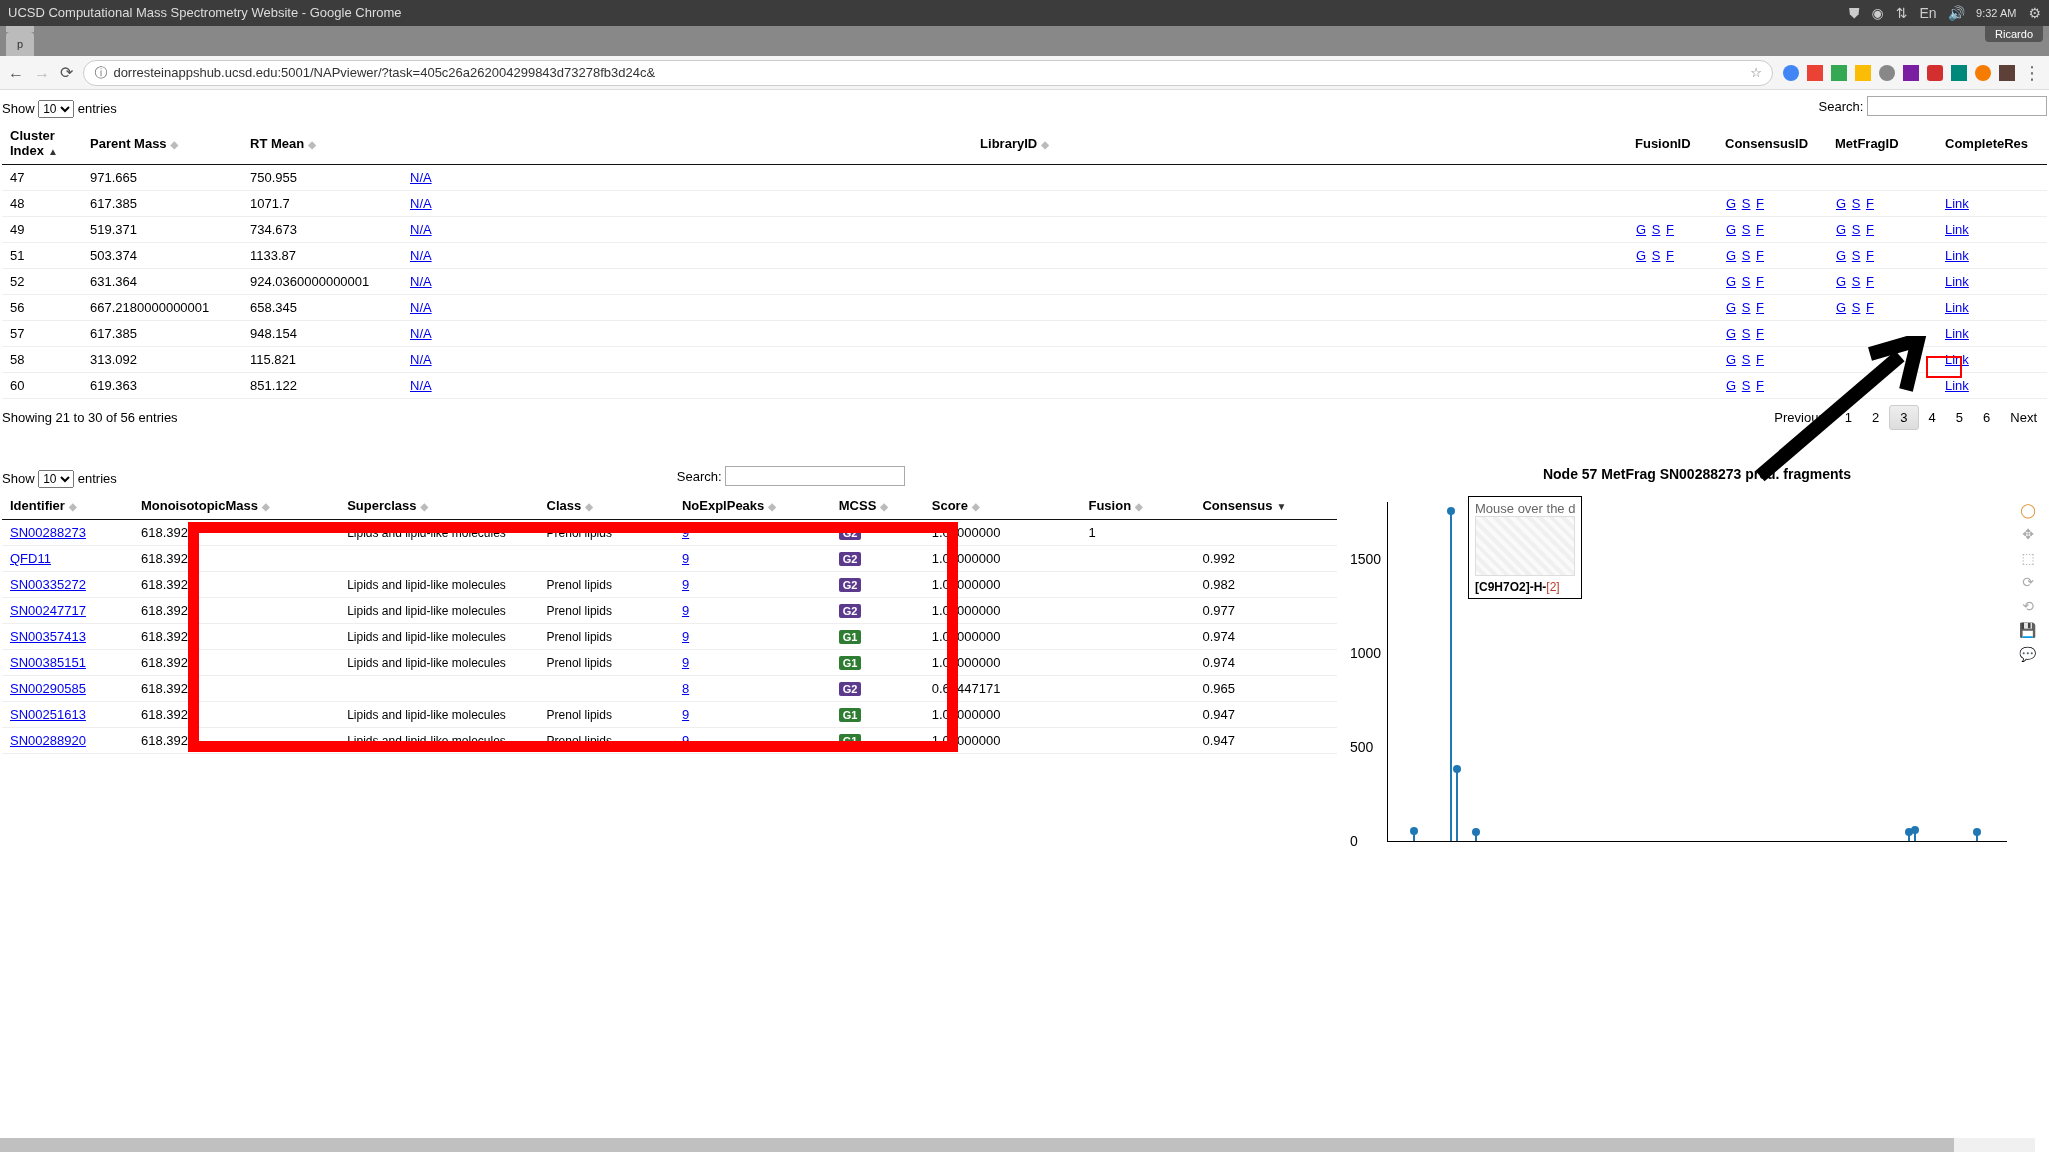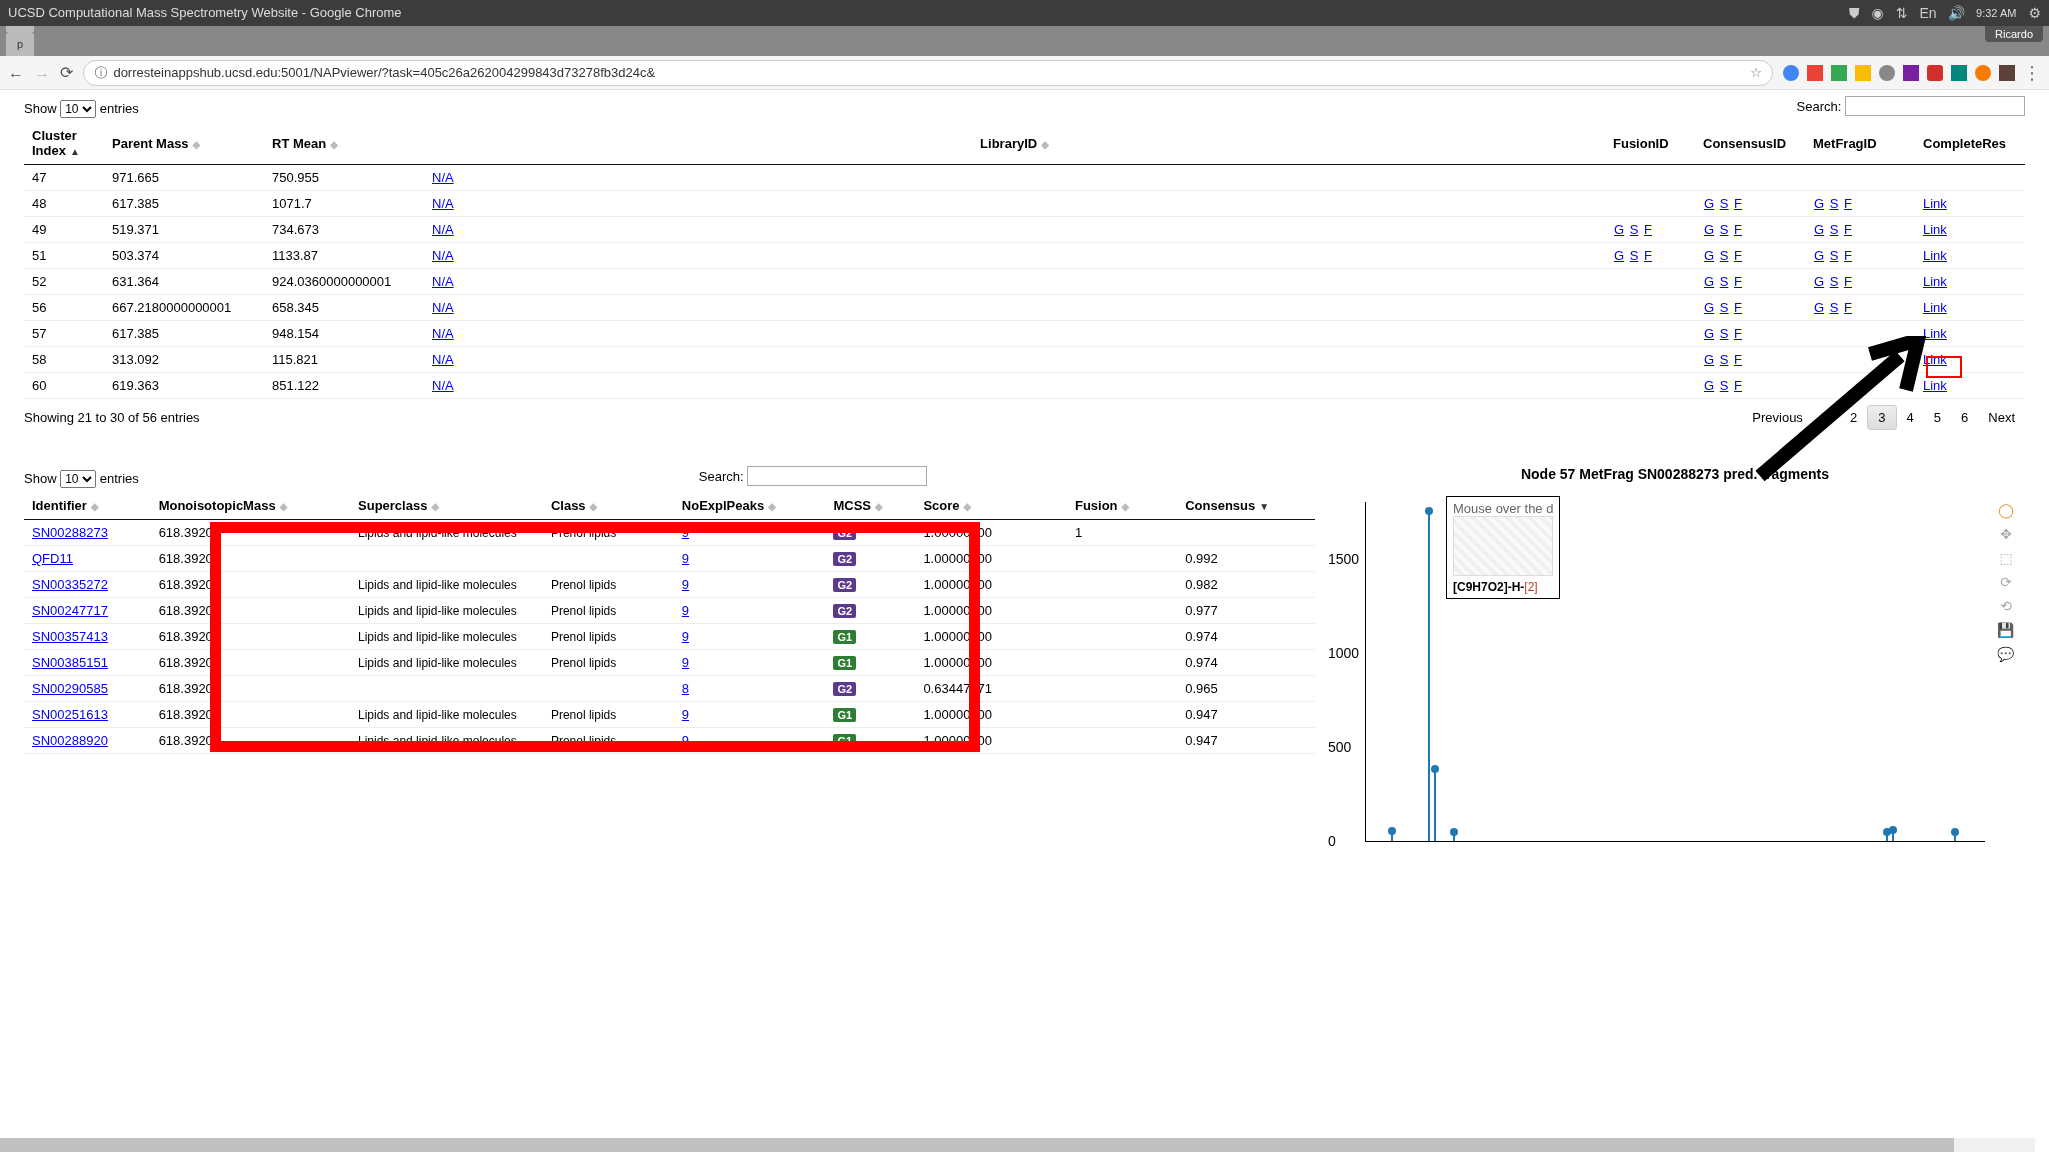--- a/index.html
+++ b/index.html
@@ -19,21 +19,21 @@
 
 .urlrow { background: #f5f5f5; height: 34px; display: flex; align-items: center; padding: 0 8px; gap: 10px; border-bottom: 1px solid #ddd; }
 .urlrow .navbtn { color: #555; font-size: 16px; }
 .urlbar { flex: 1; background: #fff; border: 1px solid #ccc; border-radius: 14px; height: 26px; display: flex; align-items: center; padding: 0 10px; font-size: 13px; color: #333; }
 .urlbar .inf { color: #777; margin-right: 6px; }
 .urlbar .star { margin-left: auto; color: #777; }
 .ext-icons { display: flex; gap: 8px; align-items: center; }
 .ext-icons span { width: 16px; height: 16px; display: inline-block; }
 
 
-.content { padding: 6px 24px; }
+.content { padding: 6px 2px; }
 .dt-len { font-size: 13px; margin: 4px 0; }
 .dt-len select { font-size: 12px; }
 .searchbox { float: right; font-size: 13px; }
 .searchbox input { border: 1px solid #aaa; height: 20px; width: 180px; }
 
 table.datatable { width: 100%; border-collapse: collapse; font-size: 13px; }
 table.datatable th { text-align: left; padding: 6px 8px; font-weight: bold; border-bottom: 1px solid #111; position: relative; }
 table.datatable th .sorticon { color: #bbb; font-size: 10px; margin-left: 4px; }
 table.datatable th .sorticon.active { color: #333; }
 table.datatable td { padding: 5px 8px; border-bottom: 1px solid #eee; vertical-align: middle; }

